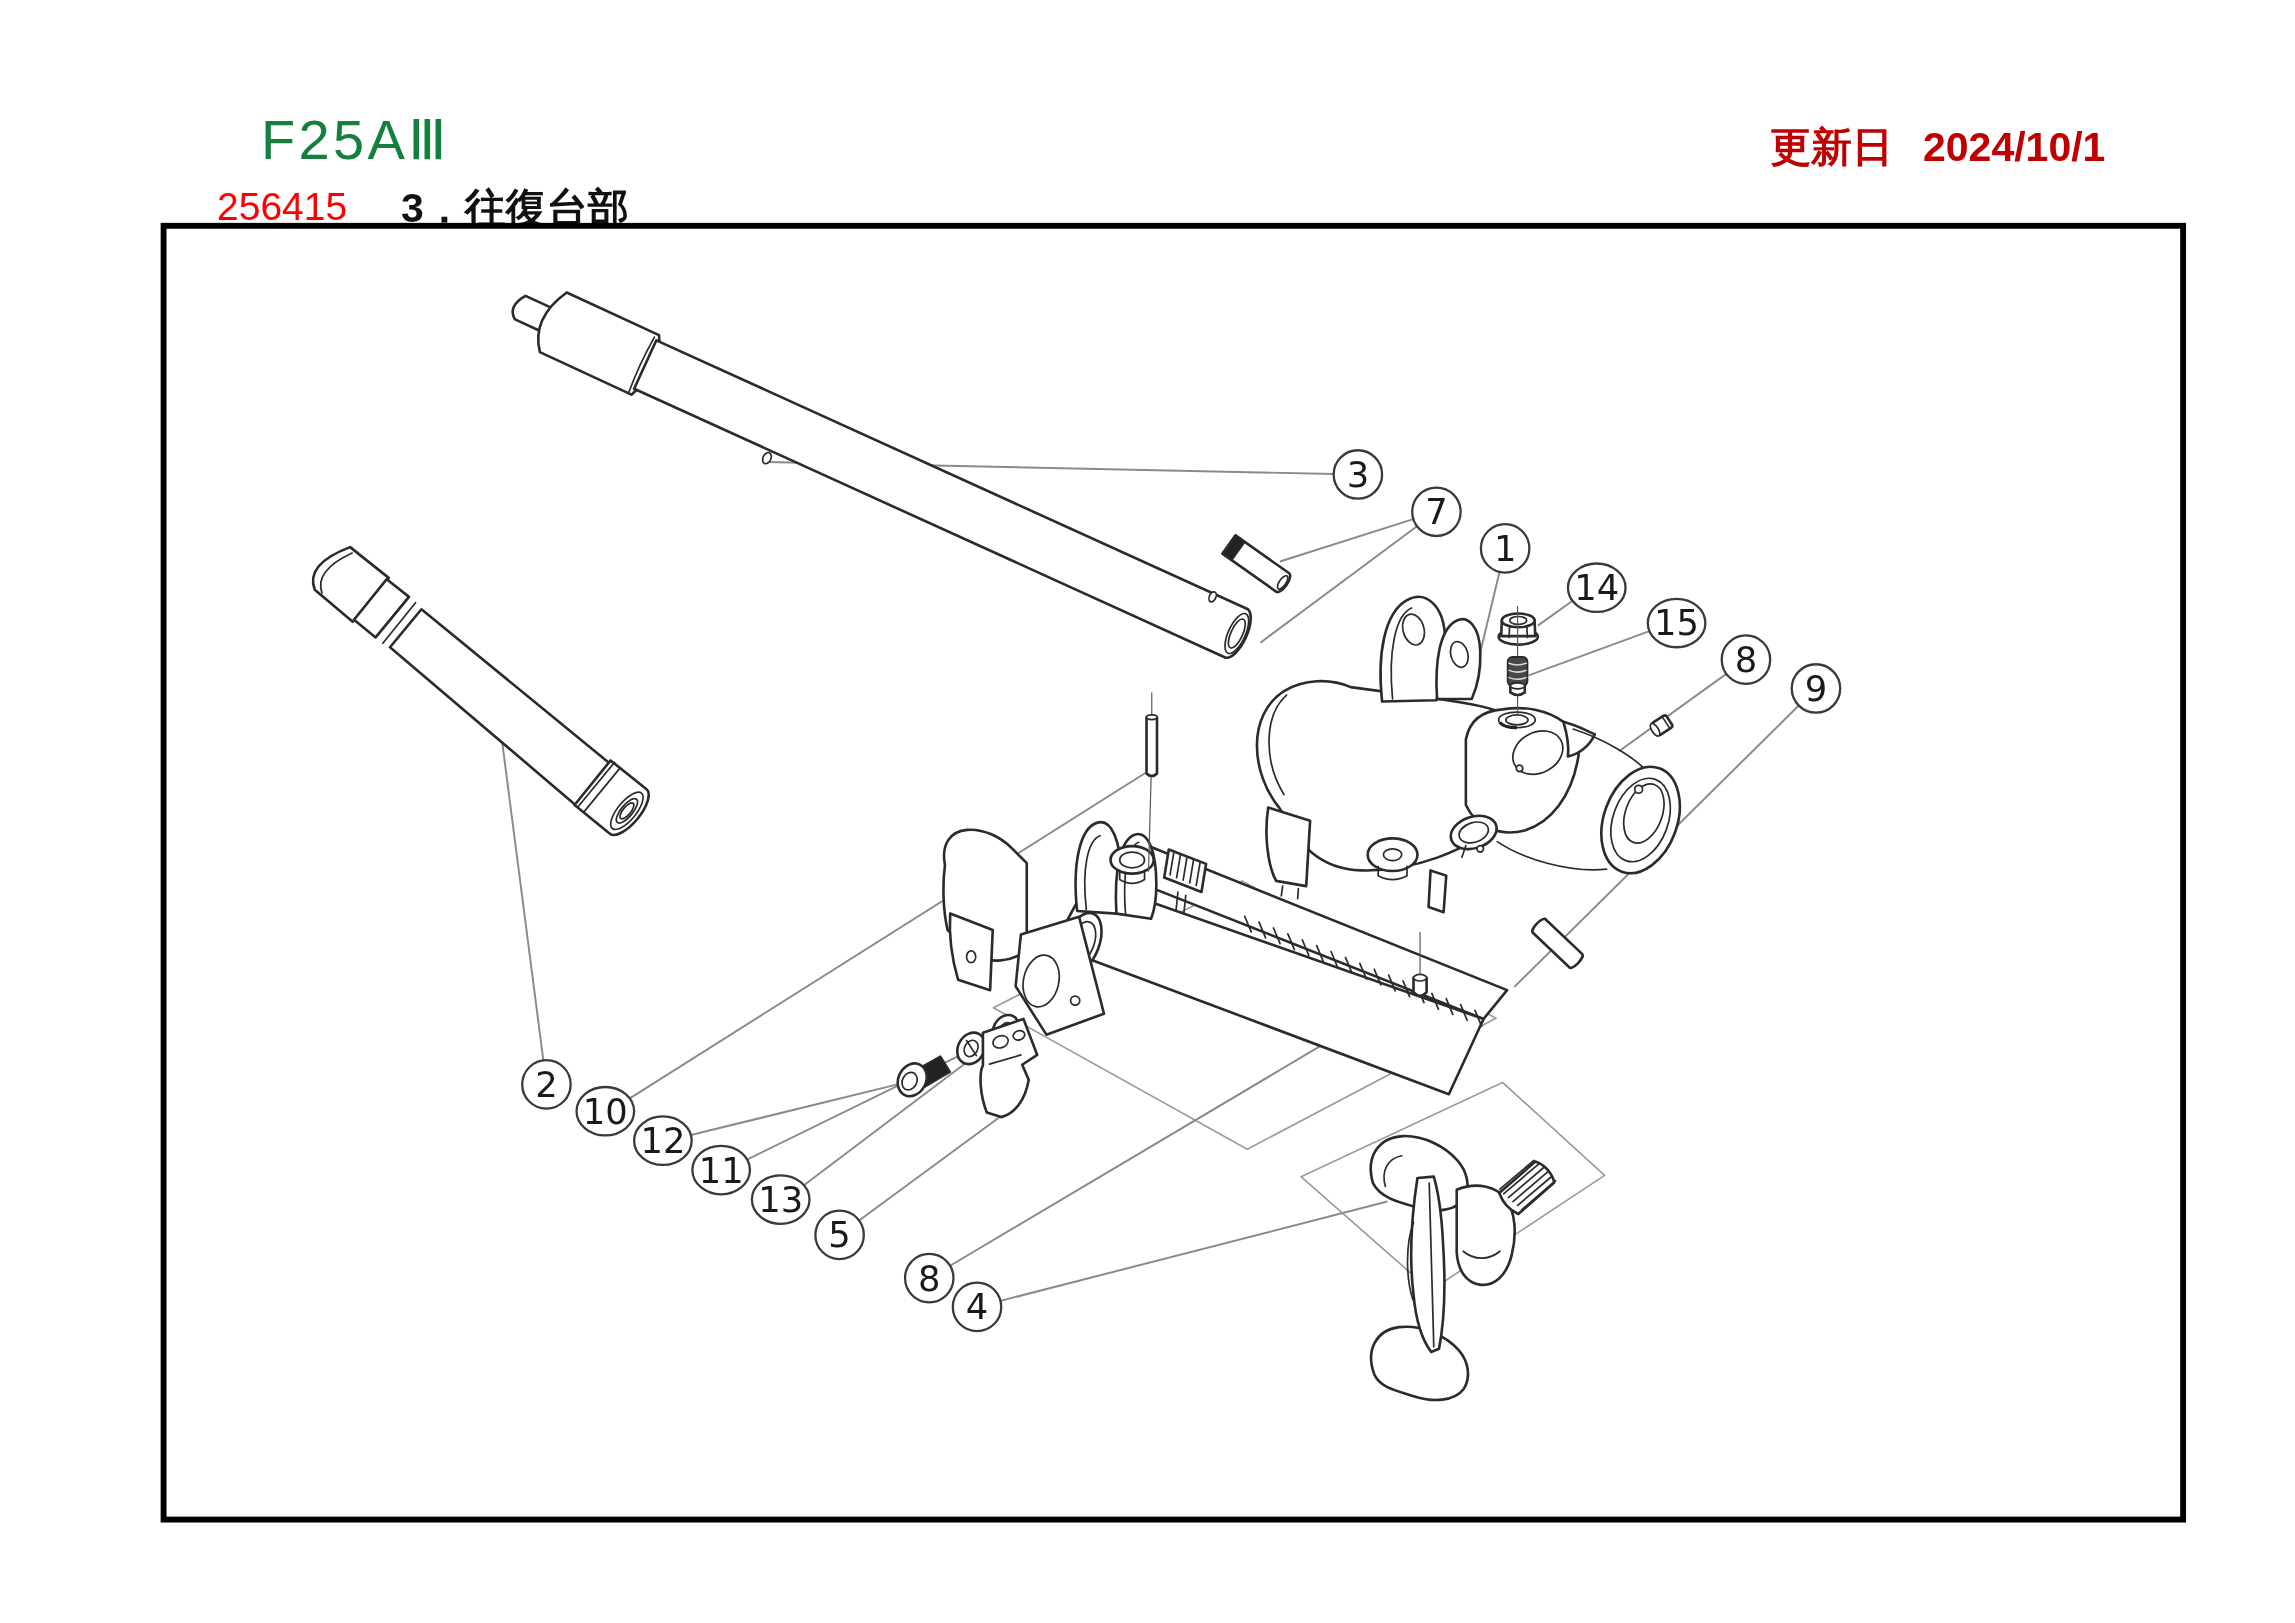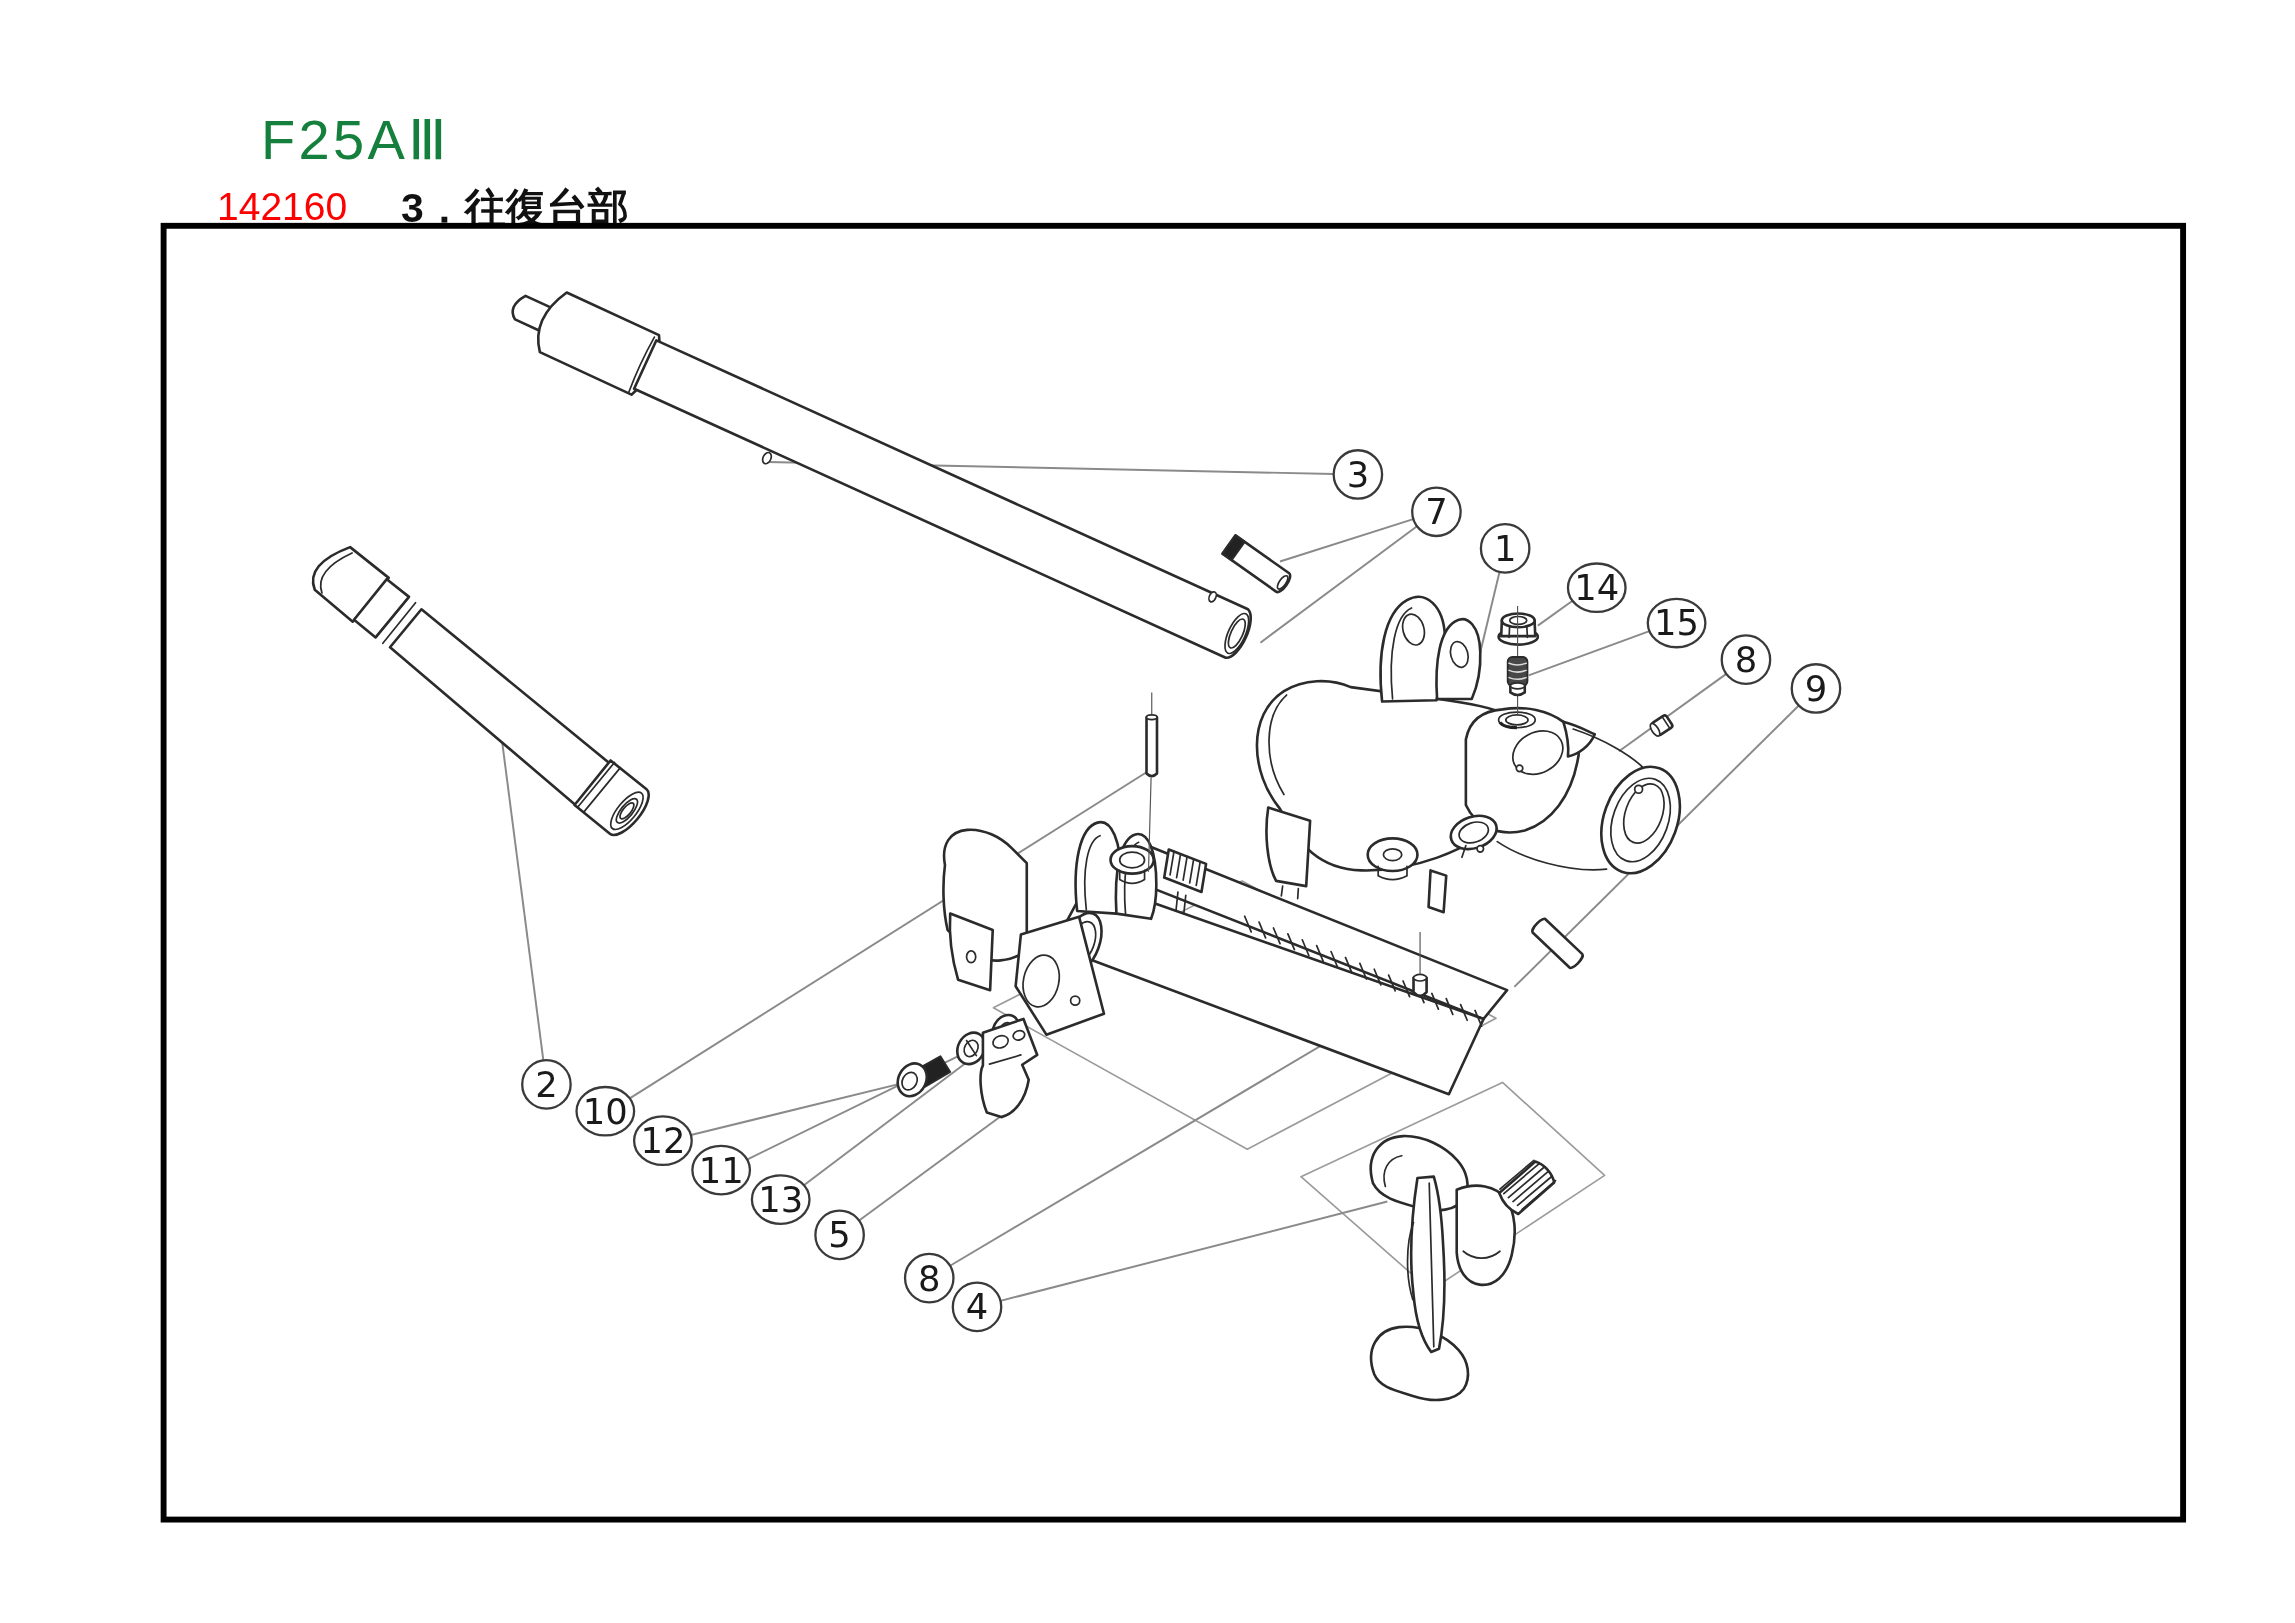--- a/index.html
+++ b/index.html
@@ -24,22 +24,23 @@
   .balloon{fill:#ffffff;stroke:#3a3a3a;stroke-width:3.5;}
   .balloon-num{fill:#1a1a1a;font-family:"DejaVu Sans","Liberation Sans",sans-serif;
                font-size:54px;text-anchor:middle;}
 </style>
 </head>
 <body>
 
 <div class="page">
 
   <div class="hdr-model">F25AⅢ</div>
-  <div class="hdr-code">142160</div>
+  <div class="hdr-code">256415</div>
   <div class="hdr-section">3．往復台部</div>
+  <div class="hdr-update"><span>更新日</span><span class="date">2024/10/1</span></div>
 
   <svg class="diagram" viewBox="0 0 3507 2480">
 
     <rect x="250" y="345" width="3086" height="1977" fill="none" stroke="#000" stroke-width="9"></rect>
 
     <g>
       <polygon class="phantom" points="1518,1540 1898,1346 2286,1556 1906,1756"></polygon>
       <polygon class="phantom" points="2296,1654 2452,1796 2186,1972 1988,1798"></polygon>
     </g>
 

